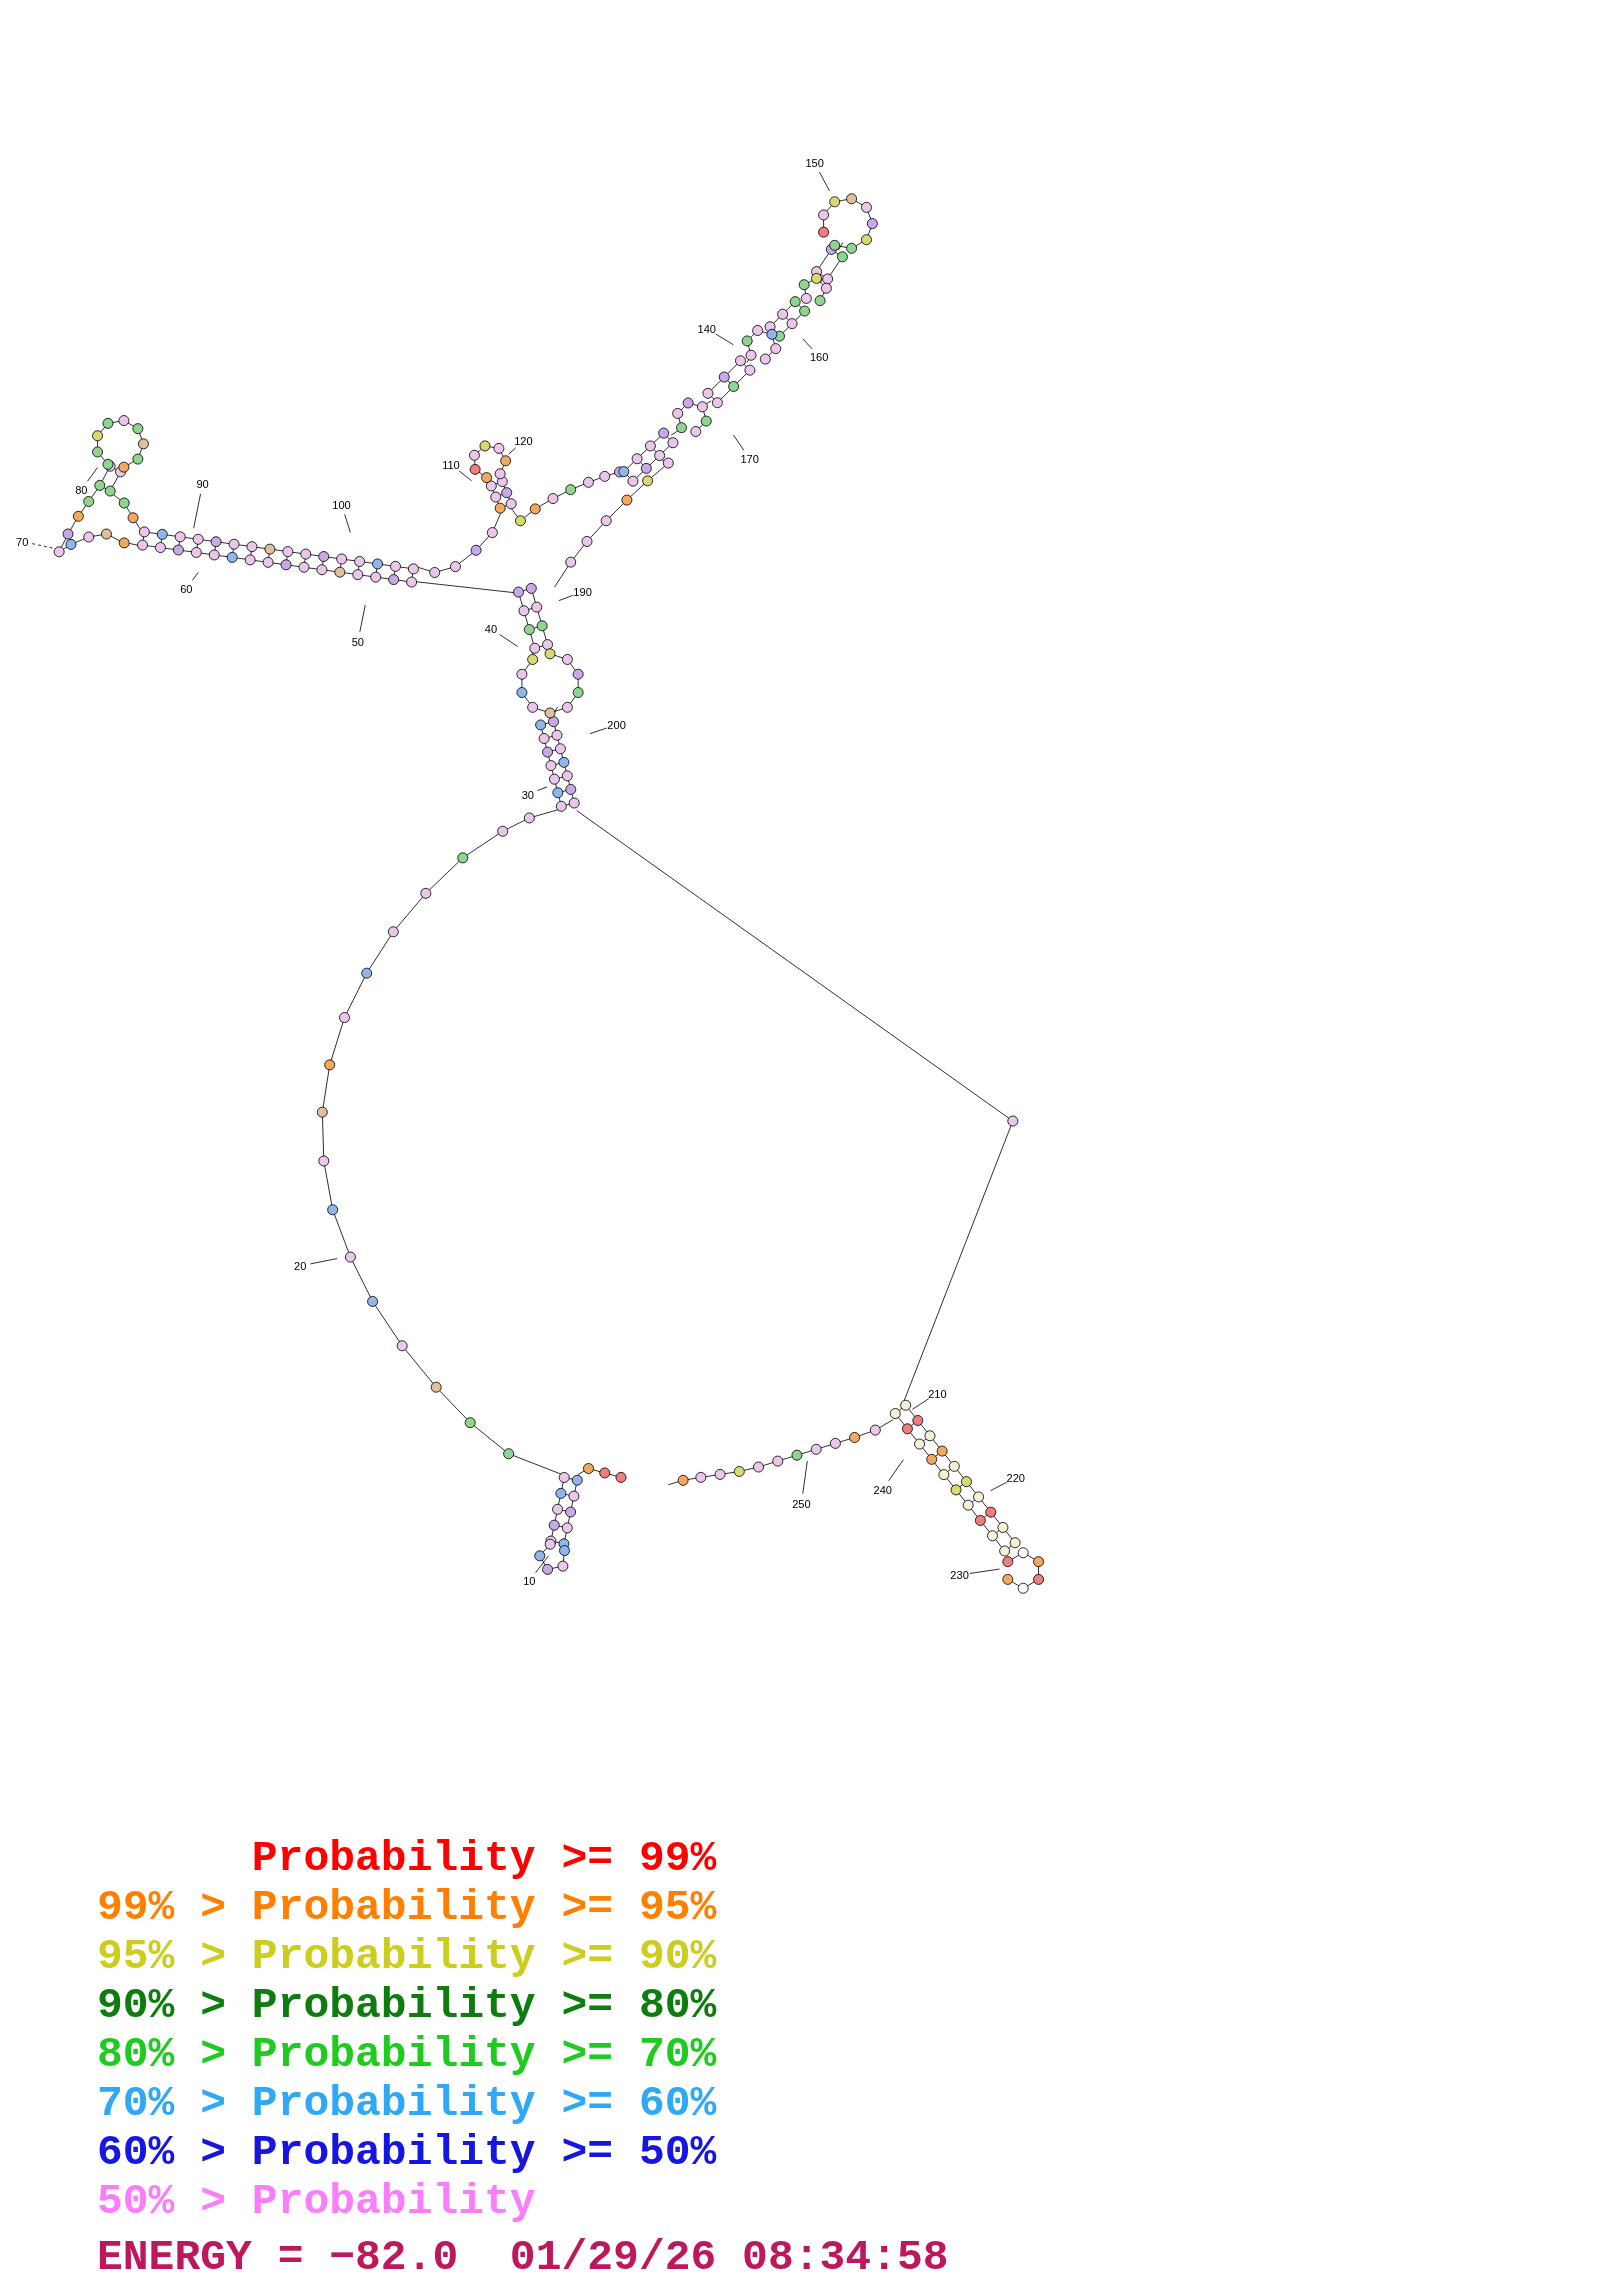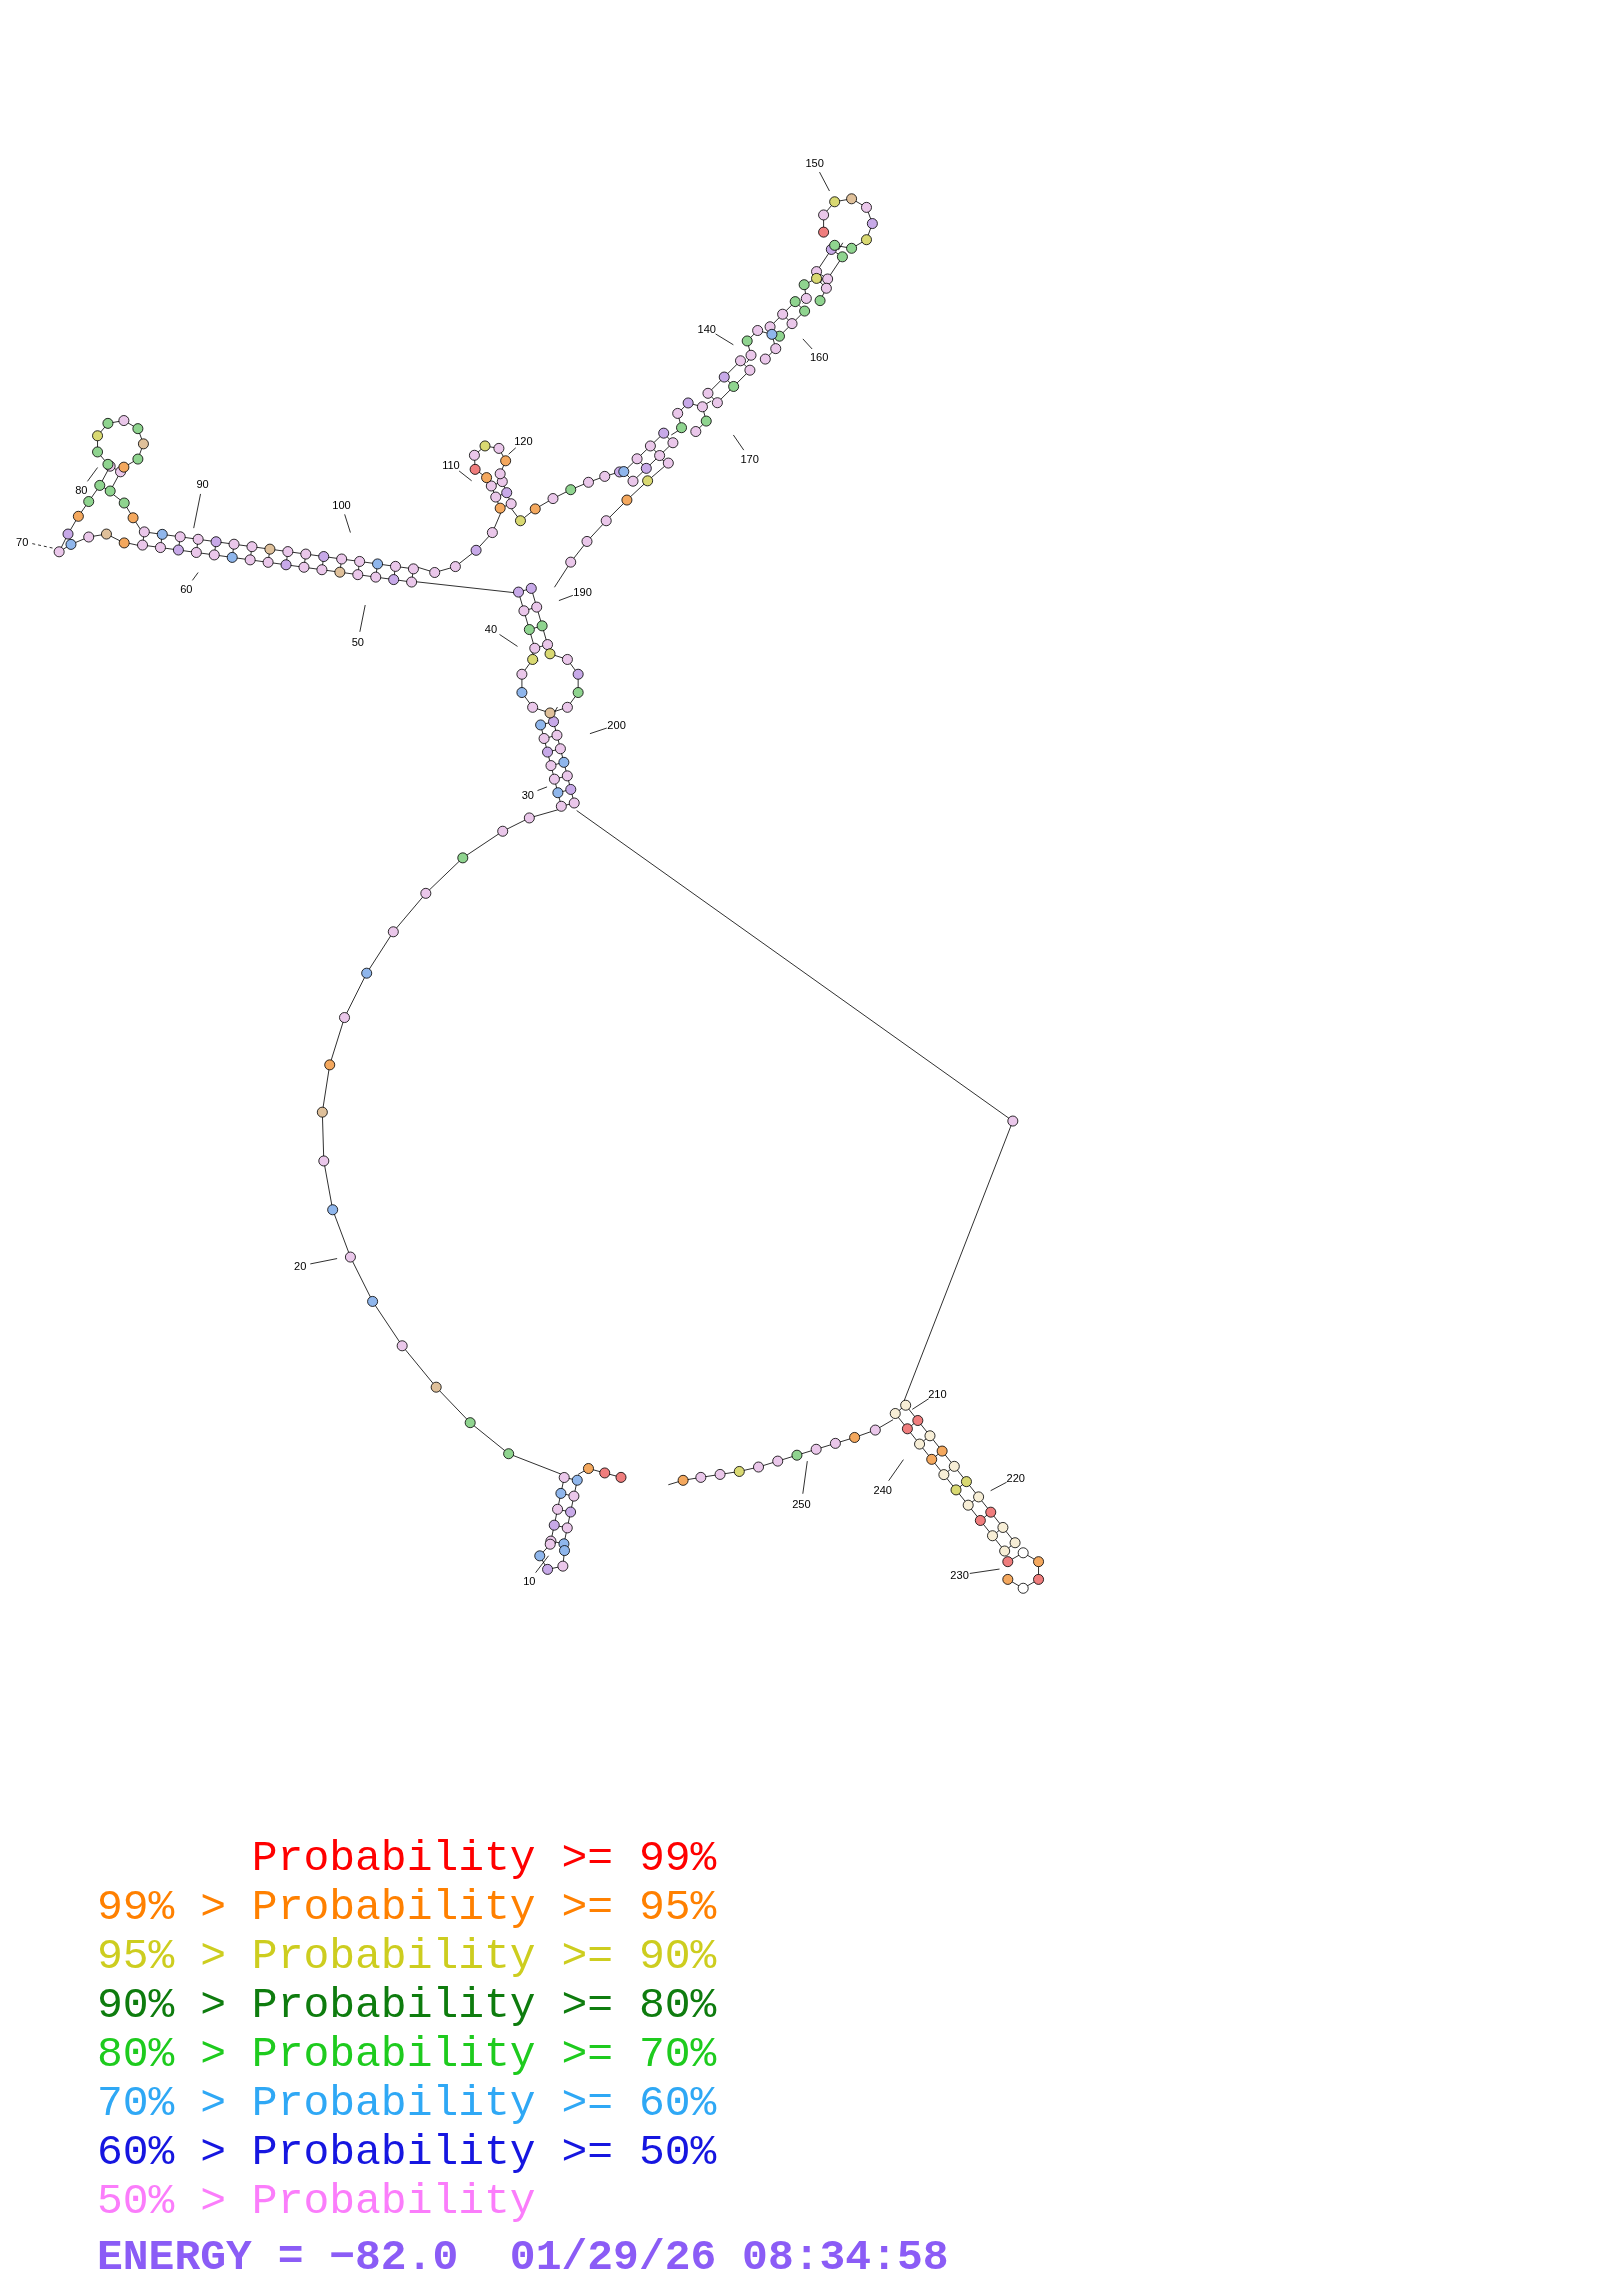--- a/index.html
+++ b/index.html
@@ -4,26 +4,26 @@
 <style>
   html,body{margin:0;padding:0;}
   body{
     width:1622px;height:2295px;position:relative;background:#ffffff;
     font-family:"Liberation Sans", sans-serif;overflow:hidden;
   }
   #structure-svg{position:absolute;left:0;top:0;width:1622px;height:1627px;}
   #legend{
     position:absolute;left:97px;top:1834px;
     font-family:"Liberation Mono","DejaVu Sans Mono",monospace;
-    font-weight:normal;font-size:43px;line-height:49px;white-space:pre;
+    font-weight:bold;font-size:43px;line-height:49px;white-space:pre;
   }
   .legend-entry{white-space:pre;}
   .legend-entry.indent{padding-left:6ch;}
   #energy{
-    position:absolute;left:97px;top:2233px;color:#8b5cf6;
+    position:absolute;left:97px;top:2233px;color:#be185d;
     font-family:"Liberation Mono","DejaVu Sans Mono",monospace;
     font-weight:bold;font-size:43px;white-space:pre;
   }
 </style>
 </head>
 <body>
 
 <div class="page">
   <svg id="structure-svg" viewBox="0 0 1097 1100">
       <g stroke="#000" stroke-width="0.55" fill="none">

